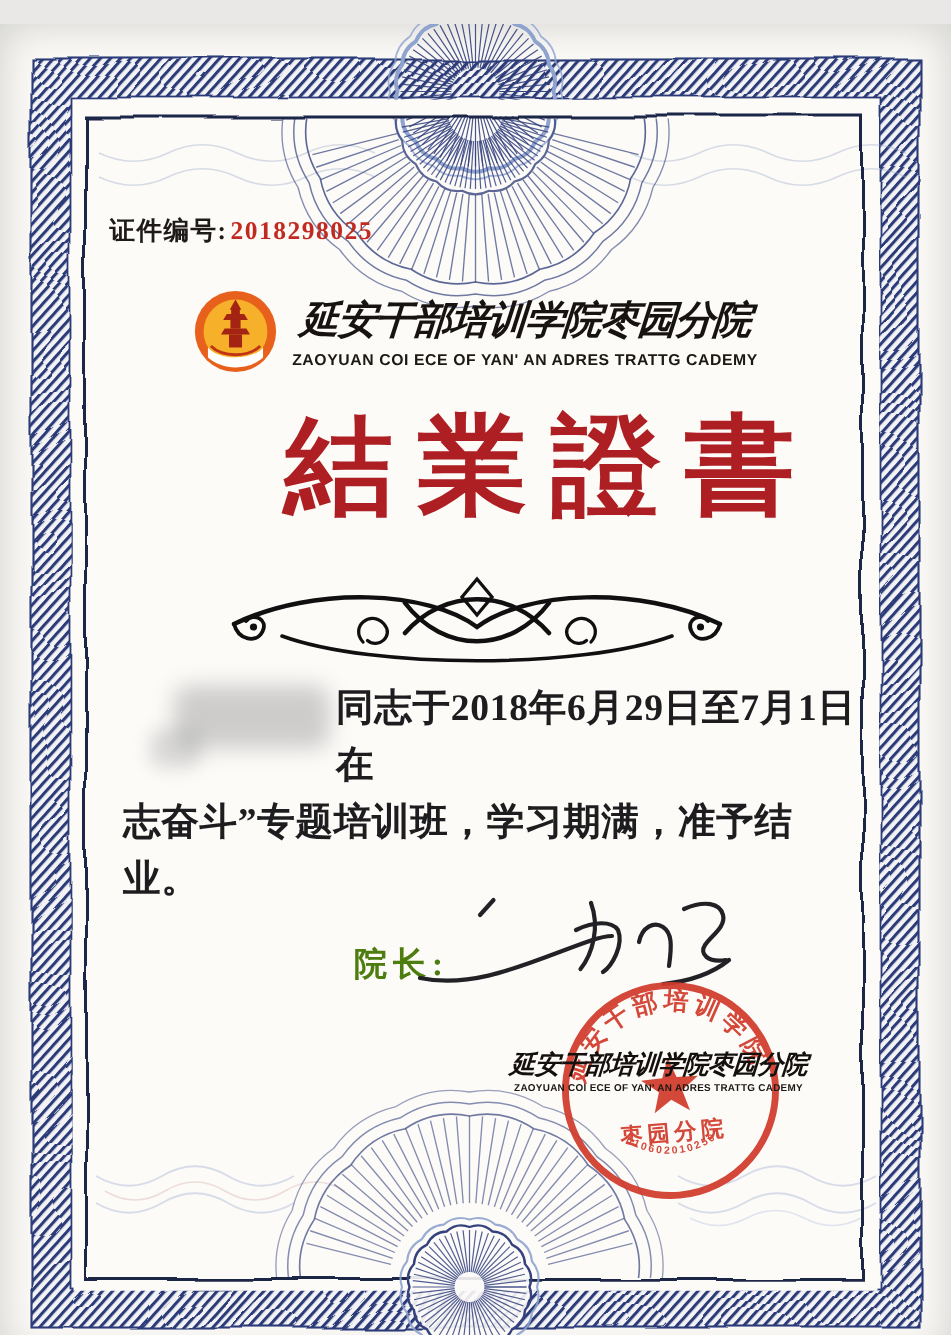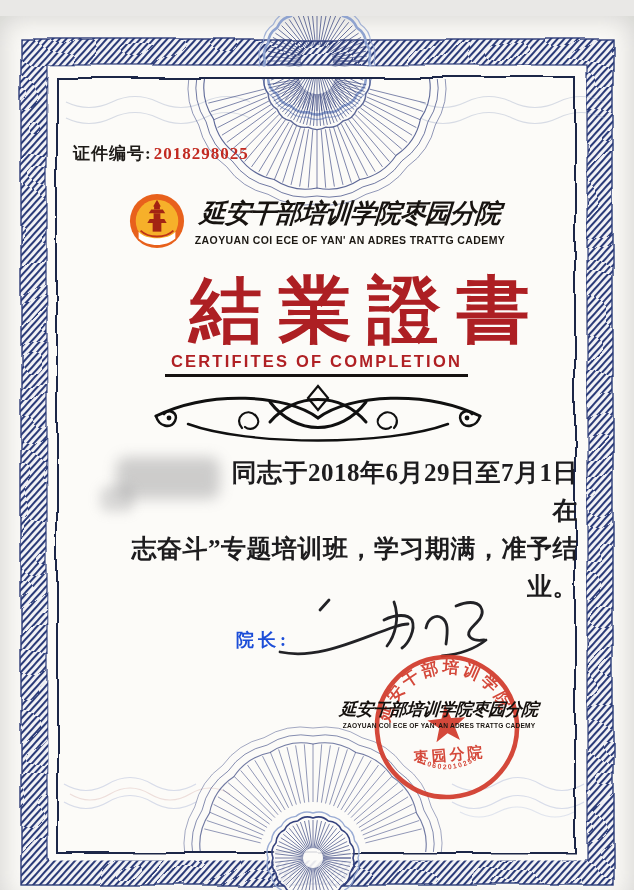--- a/index.html
+++ b/index.html
@@ -29,28 +29,28 @@
             font-size:73px; font-weight:bold; color:#ad1f23; letter-spacing:16px;
             text-indent:16px; white-space:nowrap;}
   .title-en-wrap{left:58px; top:336px; width:517px; text-align:center;}
   .title-en{display:inline-block; font-size:16.5px; font-weight:bold; color:#b02024;
             letter-spacing:2.2px; border-bottom:3px solid #161211; padding:0 6px 3px;
             font-family:"Liberation Sans",sans-serif;}
 
   .flourish{left:146px; top:366px;}
 
   .body-text{left:82px; top:438px; width:496px; font-size:25px; line-height:38px;
-             font-weight:bold; color:#1d1c1e; letter-spacing:.5px;text-align:right;}
+             font-weight:bold; color:#1d1c1e; letter-spacing:.5px;}
   .body-text .l1{padding-left:142px;}
   .blur-name{left:116px; top:441px; width:104px; height:42px; background:#8d8d8f;
              opacity:.42; filter:blur(7px); border-radius:10px;}
   .blur-dot{left:100px; top:470px; width:34px; height:26px; background:#9a9a9c;
             opacity:.35; filter:blur(6px); border-radius:8px;}
 
-  .sign-label{left:236px; top:612px; font-size:18px; font-weight:bold; color:#1d4ed8; letter-spacing:4px;}
+  .sign-label{left:236px; top:612px; font-size:22px; font-weight:bold; color:#4d7c0f; letter-spacing:4px;}
   .signature{left:276px; top:578px;}
 
   .seal{left:372px; top:636px; transform:rotate(-5deg); opacity:.93;}
 
   .footer{left:326px; top:682px; width:226px; text-align:center;}
   .footer .f-cn{font-size:17px; font-weight:bold; font-style:italic; color:#14100d;
                 letter-spacing:-.5px; white-space:nowrap; transform:skewX(-4deg);}
   .footer .f-en{font-size:6.6px; font-weight:bold; color:#1c1712; letter-spacing:.2px;
                 white-space:nowrap; margin-top:1px; font-family:"Liberation Sans",sans-serif;}
   .footer .f-date{font-size:21px; font-weight:bold; color:#121010; letter-spacing:4px;
@@ -381,23 +381,20 @@
       <path d="M11 41 c7 9 31 9 38 0 l0 7 c-10 9 -28 9 -38 0 z" fill="#ffffff"></path>
       <path d="M13 40 c8 8 26 8 34 0" fill="none" stroke="#c03316" stroke-width="2"></path>
     </svg>
     <div class="htext">
       <div class="org-cn">延安干部培训学院枣园分院</div>
       <div class="org-en">ZAOYUAN COI ECE OF YAN' AN ADRES TRATTG CADEMY</div>
     </div>
   </div>
 
   <div class="abs title-cn">結業證書</div>
-  <div class="abs title-en-wrap">
-    <span class="title-en">CERTIFITES OF COMPLETION</span>
-  </div>
 
   <svg class="abs flourish" width="344" height="66" viewBox="0 0 344 66">
     <g fill="none" stroke="#101010" stroke-linecap="round">
       <path d="M10,34 C64,8 140,12 172,36 C204,12 280,8 334,34" stroke-width="3"></path>
       <path d="M10,34 C13,45 25,47 29,39 C33,31 23,26 18,32" stroke-width="2.6"></path>
       <path d="M334,34 C331,45 319,47 315,39 C311,31 321,26 326,32" stroke-width="2.6"></path>
       <path d="M42,42 C102,64 242,64 302,42" stroke-width="2.4"></path>
       <path d="M124,20 C150,54 194,54 220,20" stroke-width="3"></path>
       <path d="M124,40 C150,10 194,10 220,40" stroke-width="3"></path>
       <path d="M172,4 l-10,12 10,12 10,-12 z" stroke-width="2.2"></path>

